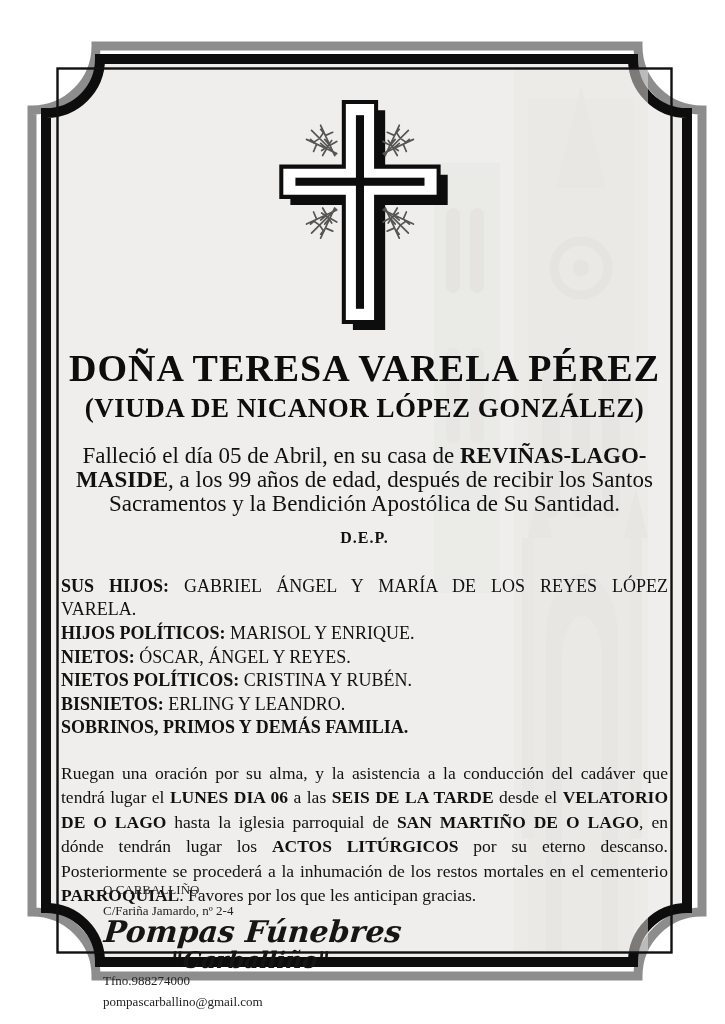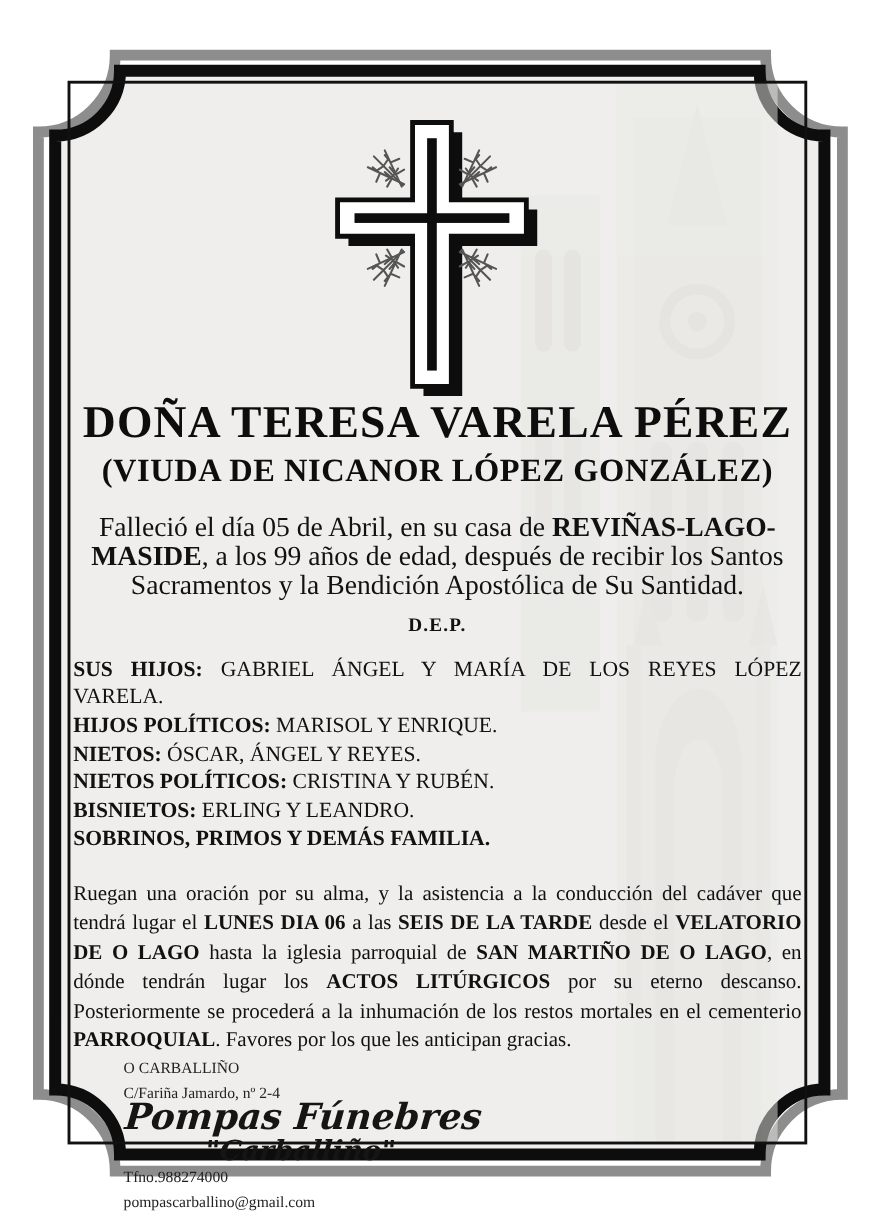--- a/index.html
+++ b/index.html
@@ -7,30 +7,30 @@
   .page{position:relative;width:725px;height:1024px;overflow:hidden;background:#fff;}
 
   svg.frame-bg{position:absolute;left:0;top:0;z-index:1;}
   svg.watermark{position:absolute;left:430px;top:68px;z-index:2;}
   svg.frame-fg{position:absolute;left:0;top:0;z-index:3;}
   .content{position:absolute;left:57px;top:68px;width:615px;height:885px;z-index:4;}
 
   .cross-wrap{width:192px;margin:26px auto 0;}
   .cross-wrap svg{display:block;}
 
-  h1.name{font-size:38px;font-weight:bold;text-align:center;margin:0 0 0;
+  h1.name{font-size:38px;font-weight:bold;text-align:center;margin:16px 0 0;
           letter-spacing:1px;line-height:1.1;color:#0d0d0d;white-space:nowrap;}
   h2.widow{font-size:27px;font-weight:bold;text-align:center;margin:3px 0 0;
           letter-spacing:0.5px;line-height:1.15;color:#0d0d0d;}
 
   p.notice{width:594px;margin:20px auto 0;text-align:center;
            font-size:23px;line-height:24px;}
   p.dep{text-align:center;font-size:16px;font-weight:bold;margin:13px 0 0;letter-spacing:1px;}
 
-  .family{margin:15px 4px 0;font-size:18px;line-height:23.6px;}
+  .family{margin:28px 4px 0;font-size:18px;line-height:23.6px;}
   .family p{margin:0;text-align:justify;text-justify:inter-word;}
   .family p.jforce{text-align:justify;text-align-last:justify;}
   .fl{font-weight:bold;}
 
   p.announce{margin:21px 4px 0;text-align:justify;text-justify:inter-word;
              font-size:17.5px;line-height:24.4px;}
   .b{font-weight:bold;}
 
   .footer{position:absolute;left:0;right:0;top:812px;display:flex;
           justify-content:space-between;align-items:flex-start;

